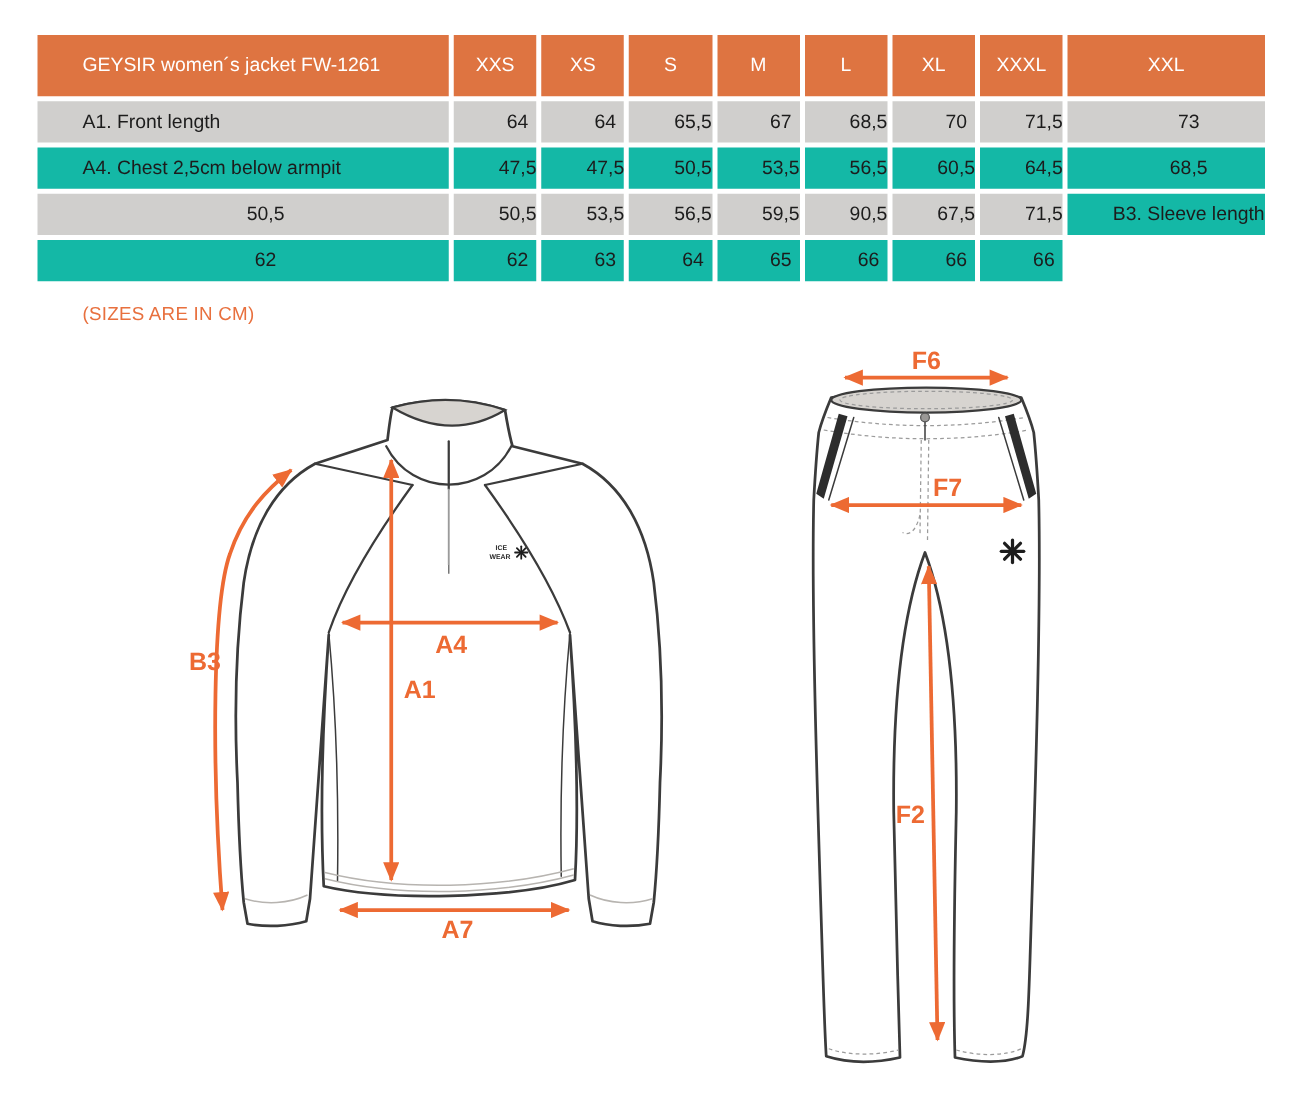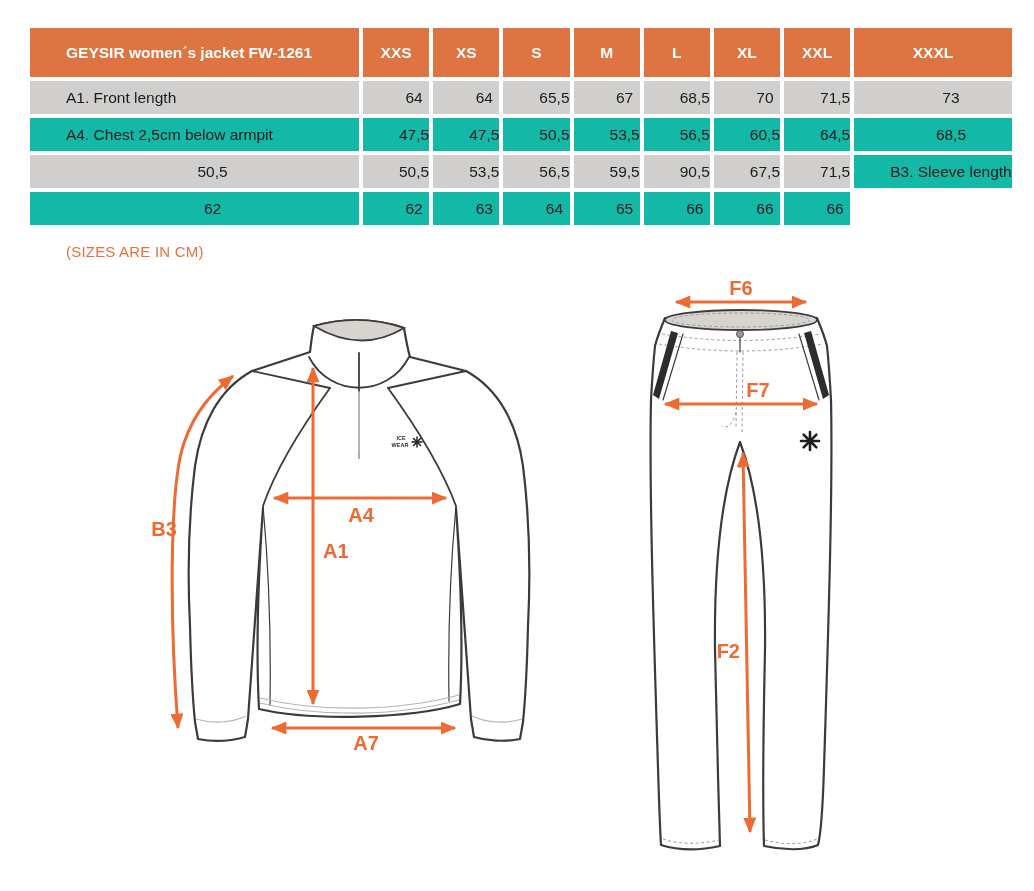--- a/index.html
+++ b/index.html
@@ -9,21 +9,21 @@
   }
   
   .size-table{
     position:absolute;left:30px;top:28px;width:975px;
     display:grid;grid-template-columns:329px repeat(8,1fr);gap:4px;
   }
   .cell{
     display:flex;align-items:center;justify-content:center;
     font-size:15.5px;color:#1c1c1c;white-space:nowrap;
   }
-  .head{background:#DE7441;color:#ffffff;font-weight:bold;height:49px;}
+  .head{background:#DE7441;color:#ffffff;font-weight:normal;height:49px;}
   .data{height:33px;padding-left:36px;}
   .label-cell{justify-content:flex-start;padding-left:36px;}
   .r-dark{background:#D0CFCD;}
   .r-light{background:#14b8a6;}
   
   .units-note{
     position:absolute;left:66px;top:243px;
     color:#E8703E;font-size:15px;letter-spacing:.2px;
   }
   
@@ -45,22 +45,22 @@
 
 <div class="size-table">
 
   <div class="cell head label-cell">GEYSIR women´s jacket FW-1261</div>
   <div class="cell head">XXS</div>
   <div class="cell head">XS</div>
   <div class="cell head">S</div>
   <div class="cell head">M</div>
   <div class="cell head">L</div>
   <div class="cell head">XL</div>
+  <div class="cell head">XXXL</div>
   <div class="cell head">XXL</div>
-  <div class="cell head">XXXL</div>
 
   <div class="cell data r-dark label-cell">A1. Front length</div>
   <div class="cell data r-dark">64</div>
   <div class="cell data r-dark">64</div>
   <div class="cell data r-dark">65,5</div>
   <div class="cell data r-dark">67</div>
   <div class="cell data r-dark">68,5</div>
   <div class="cell data r-dark">70</div>
   <div class="cell data r-dark">71,5</div>
   <div class="cell data r-dark">73</div>

